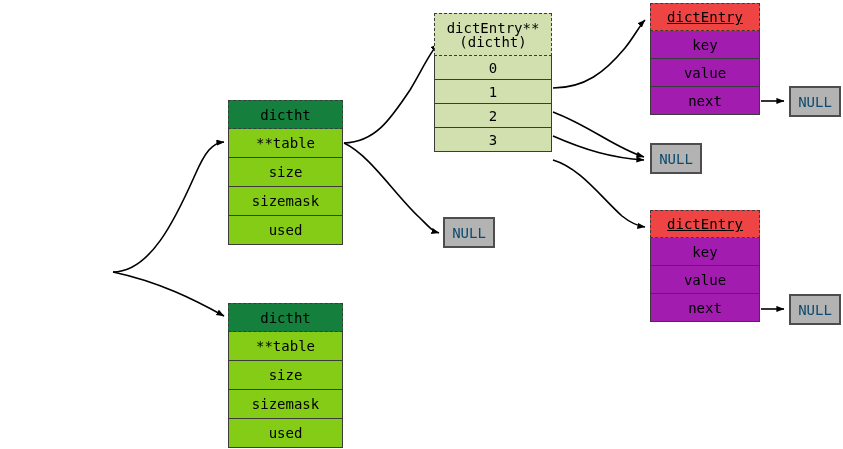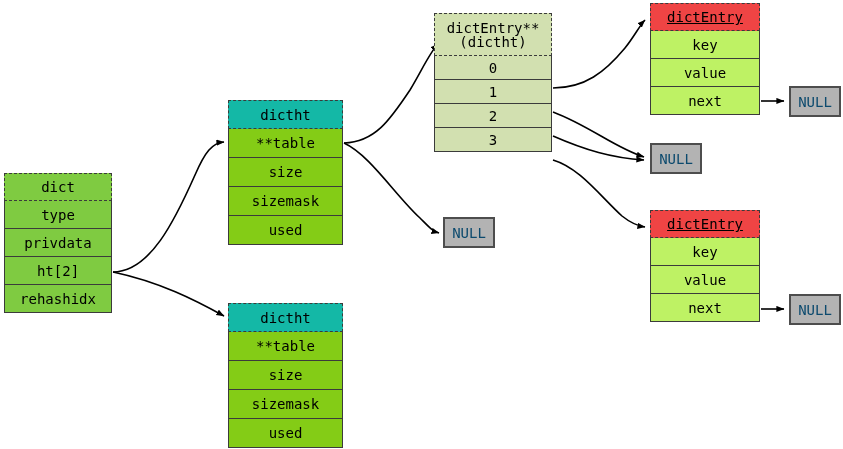--- a/index.html
+++ b/index.html
@@ -28,22 +28,22 @@
     border:1px dashed #3b3b3b;
     font-weight:normal;
   }
 
   
   .c-green .row{background:#7fcb41;}
   .c-green .row.head{background:#7fcb41;}
   .c-lgreen .row{background:#d2e0b0;}
   .c-lgreen .row.head{background:#d2e0b0;}
   .c-blue .row{background:#84cc16;}
-  .c-blue .row.head{background:#14b8a6;}
-  .c-orange .row{background:#bef264;}
+  .c-blue .row.head{background:#15803d;}
+  .c-orange .row{background:#a21caf;}
   .c-orange .row.head{background:#ef4444;text-decoration:underline;}
 
   .nullbox{
     position:absolute;box-sizing:border-box;
     background:#b3b3b3;
     border:2px solid #4d4d4d;
     display:flex;align-items:center;justify-content:center;
     font-size:14px;color:#0c4a6e;
     font-family:"DejaVu Sans Mono","Liberation Mono",monospace;
   }
@@ -102,27 +102,20 @@
       <path d="M553,136 C585,150 612,158 644,160"></path>
 
       <path d="M553,160 C580,168 600,196 622,216 C632,224 638,226 645,227"></path>
 
       <path d="M761,101 L784,101"></path>
 
       <path d="M761,309 L784,309"></path>
     </g>
   </svg>
 
-  <div class="struct c-green" id="dict">
-    <div class="row head">dict</div>
-    <div class="row">type</div>
-    <div class="row">privdata</div>
-    <div class="row">ht[2]</div>
-    <div class="row">rehashidx</div>
-  </div>
 
   <div class="struct c-blue" id="dictht1">
     <div class="row head">dictht</div>
     <div class="row">**table</div>
     <div class="row">size</div>
     <div class="row">sizemask</div>
     <div class="row">used</div>
   </div>
 
   <div class="struct c-blue" id="dictht2">

